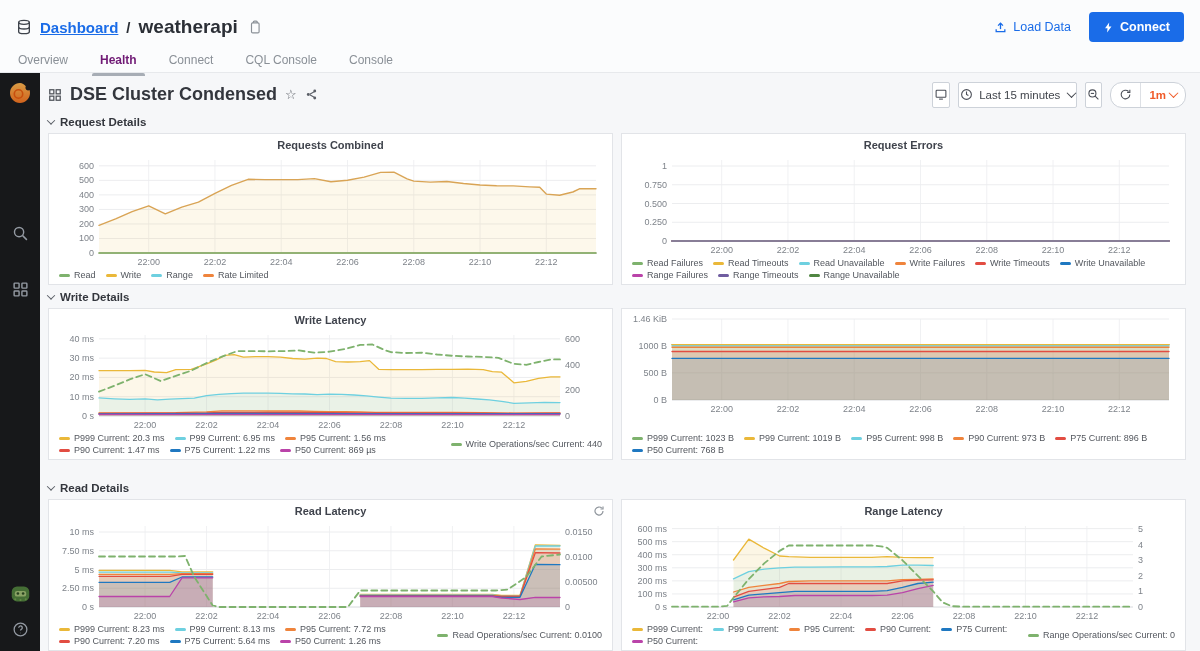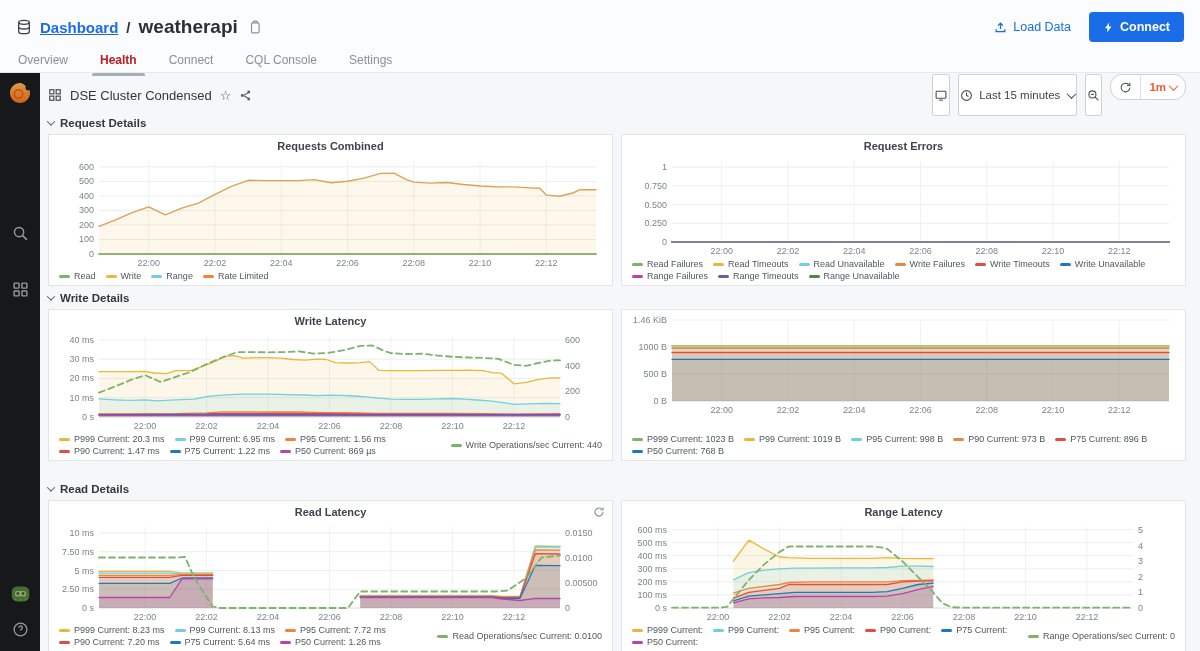--- a/index.html
+++ b/index.html
@@ -11,40 +11,40 @@
   .bc-row{display:flex;align-items:center;gap:8px;padding:12px 16px 2px}
   .bc-link{color:#1A6CE8;font-weight:700;font-size:15px;text-decoration:underline;cursor:pointer}
   .bc-sep{color:#2b2f36;font-weight:700;font-size:15px}
   .bc-cur{color:#2b2f36;font-weight:700;font-size:19px}
   .hdr-actions{margin-left:auto;display:flex;align-items:center;gap:18px}
   .load-data{display:flex;align-items:center;gap:6px;color:#1A6CE8;font-size:12.5px;font-weight:400;cursor:pointer}
   .connect-btn{display:flex;align-items:center;gap:6px;background:#1A6CE8;color:#fff;font-size:12.5px;
                font-weight:700;padding:8px 14px;border-radius:4px;cursor:pointer}
   .tabs{display:flex;gap:28px;padding:0 16px;margin-top:3px}
   .tab{font-size:12px;color:#8A9097;padding:6px 2px 9px;position:relative;cursor:pointer}
-  .tab.active{color:#b91c1c;font-weight:700}
+  .tab.active{color:#701a75;font-weight:700}
   .tab.active::after{content:"";position:absolute;left:-6px;right:-6px;bottom:0;height:3px;background:#A7ADB5;border-radius:2px 2px 0 0}
   
   .grafana{display:flex;height:578px;background:#F6F7F9}
   .sidebar{width:40px;background:#17181A;display:flex;flex-direction:column;align-items:center;
            padding:8px 0 10px;box-sizing:border-box;color:#9DA5B0}
   .sb-ico{width:24px;height:24px;display:flex;align-items:center;justify-content:center;cursor:pointer;opacity:.85}
   .sb-logo{margin-bottom:0}
   .sb-search{margin-top:116px}
   .sb-grid{margin-top:32px}
   .sb-spacer{flex:1}
   .sb-help{margin-top:12px}
   .gf-main{flex:1;min-width:0;padding:8px 14px 0 8px;display:flex;flex-direction:column;box-sizing:border-box}
   .gf-toolbar{display:flex;align-items:center;height:28px;margin-bottom:2px}
   .gf-title-group{display:flex;align-items:center;gap:8px;color:#3A3E46}
-  .gf-title{font-size:13px;font-weight:400;color:#33363D;cursor:pointer}
+  .gf-title{font-size:18px;font-weight:700;color:#33363D;cursor:pointer}
   .gf-star{font-size:13px;color:#5A5E66;cursor:pointer}
   .gf-controls{margin-left:auto;display:flex;align-items:stretch;gap:8px}
   .gbtn{display:flex;align-items:center;gap:6px;background:#fff;border:1px solid #CDD2D9;border-radius:2px;
-        height:42px;box-sizing:border-box;padding:0 1px;font-size:11.5px;color:#41454C;cursor:pointer}
+        height:26px;box-sizing:border-box;padding:0 1px;font-size:11.5px;color:#41454C;cursor:pointer}
   .gbtn .chev{margin-left:2px}
   .refresh-group{display:flex;align-items:stretch;background:#fff;border:1px solid #CDD2D9;border-radius:12px;height:26px;box-sizing:border-box}
   .refresh-group .seg{display:flex;align-items:center;padding:0 8px;cursor:pointer}
   .refresh-group .seg+.seg{border-left:1px solid #DDE0E5}
   .interval{color:#F05A28;font-weight:700;font-size:11.5px;display:flex;align-items:center;gap:4px}
   .chev{width:6px;height:6px;border-right:1.4px solid currentColor;border-bottom:1.4px solid currentColor;
         display:inline-block;transform:rotate(45deg) translate(-1px,-1px)}
   
   .gf-row{margin-top:4px}
   .gf-row.read-row{margin-top:20px}
@@ -104,21 +104,21 @@
           </span>
           <span>Connect</span>
         </div>
       </div>
     </div>
     <nav class="tabs">
       <span class="tab">Overview</span>
       <span class="tab active">Health</span>
       <span class="tab">Connect</span>
       <span class="tab">CQL Console</span>
-      <span class="tab">Settings</span>
+      <span class="tab">Console</span>
     </nav>
   </header>
 
   <div class="grafana">
 
     <aside class="sidebar">
       <span class="sb-ico sb-logo">
         <svg width="26" height="26" viewBox="0 0 24 24">
           <defs>
             <linearGradient id="gflame" x1="0" y1="1" x2="0" y2="0">

